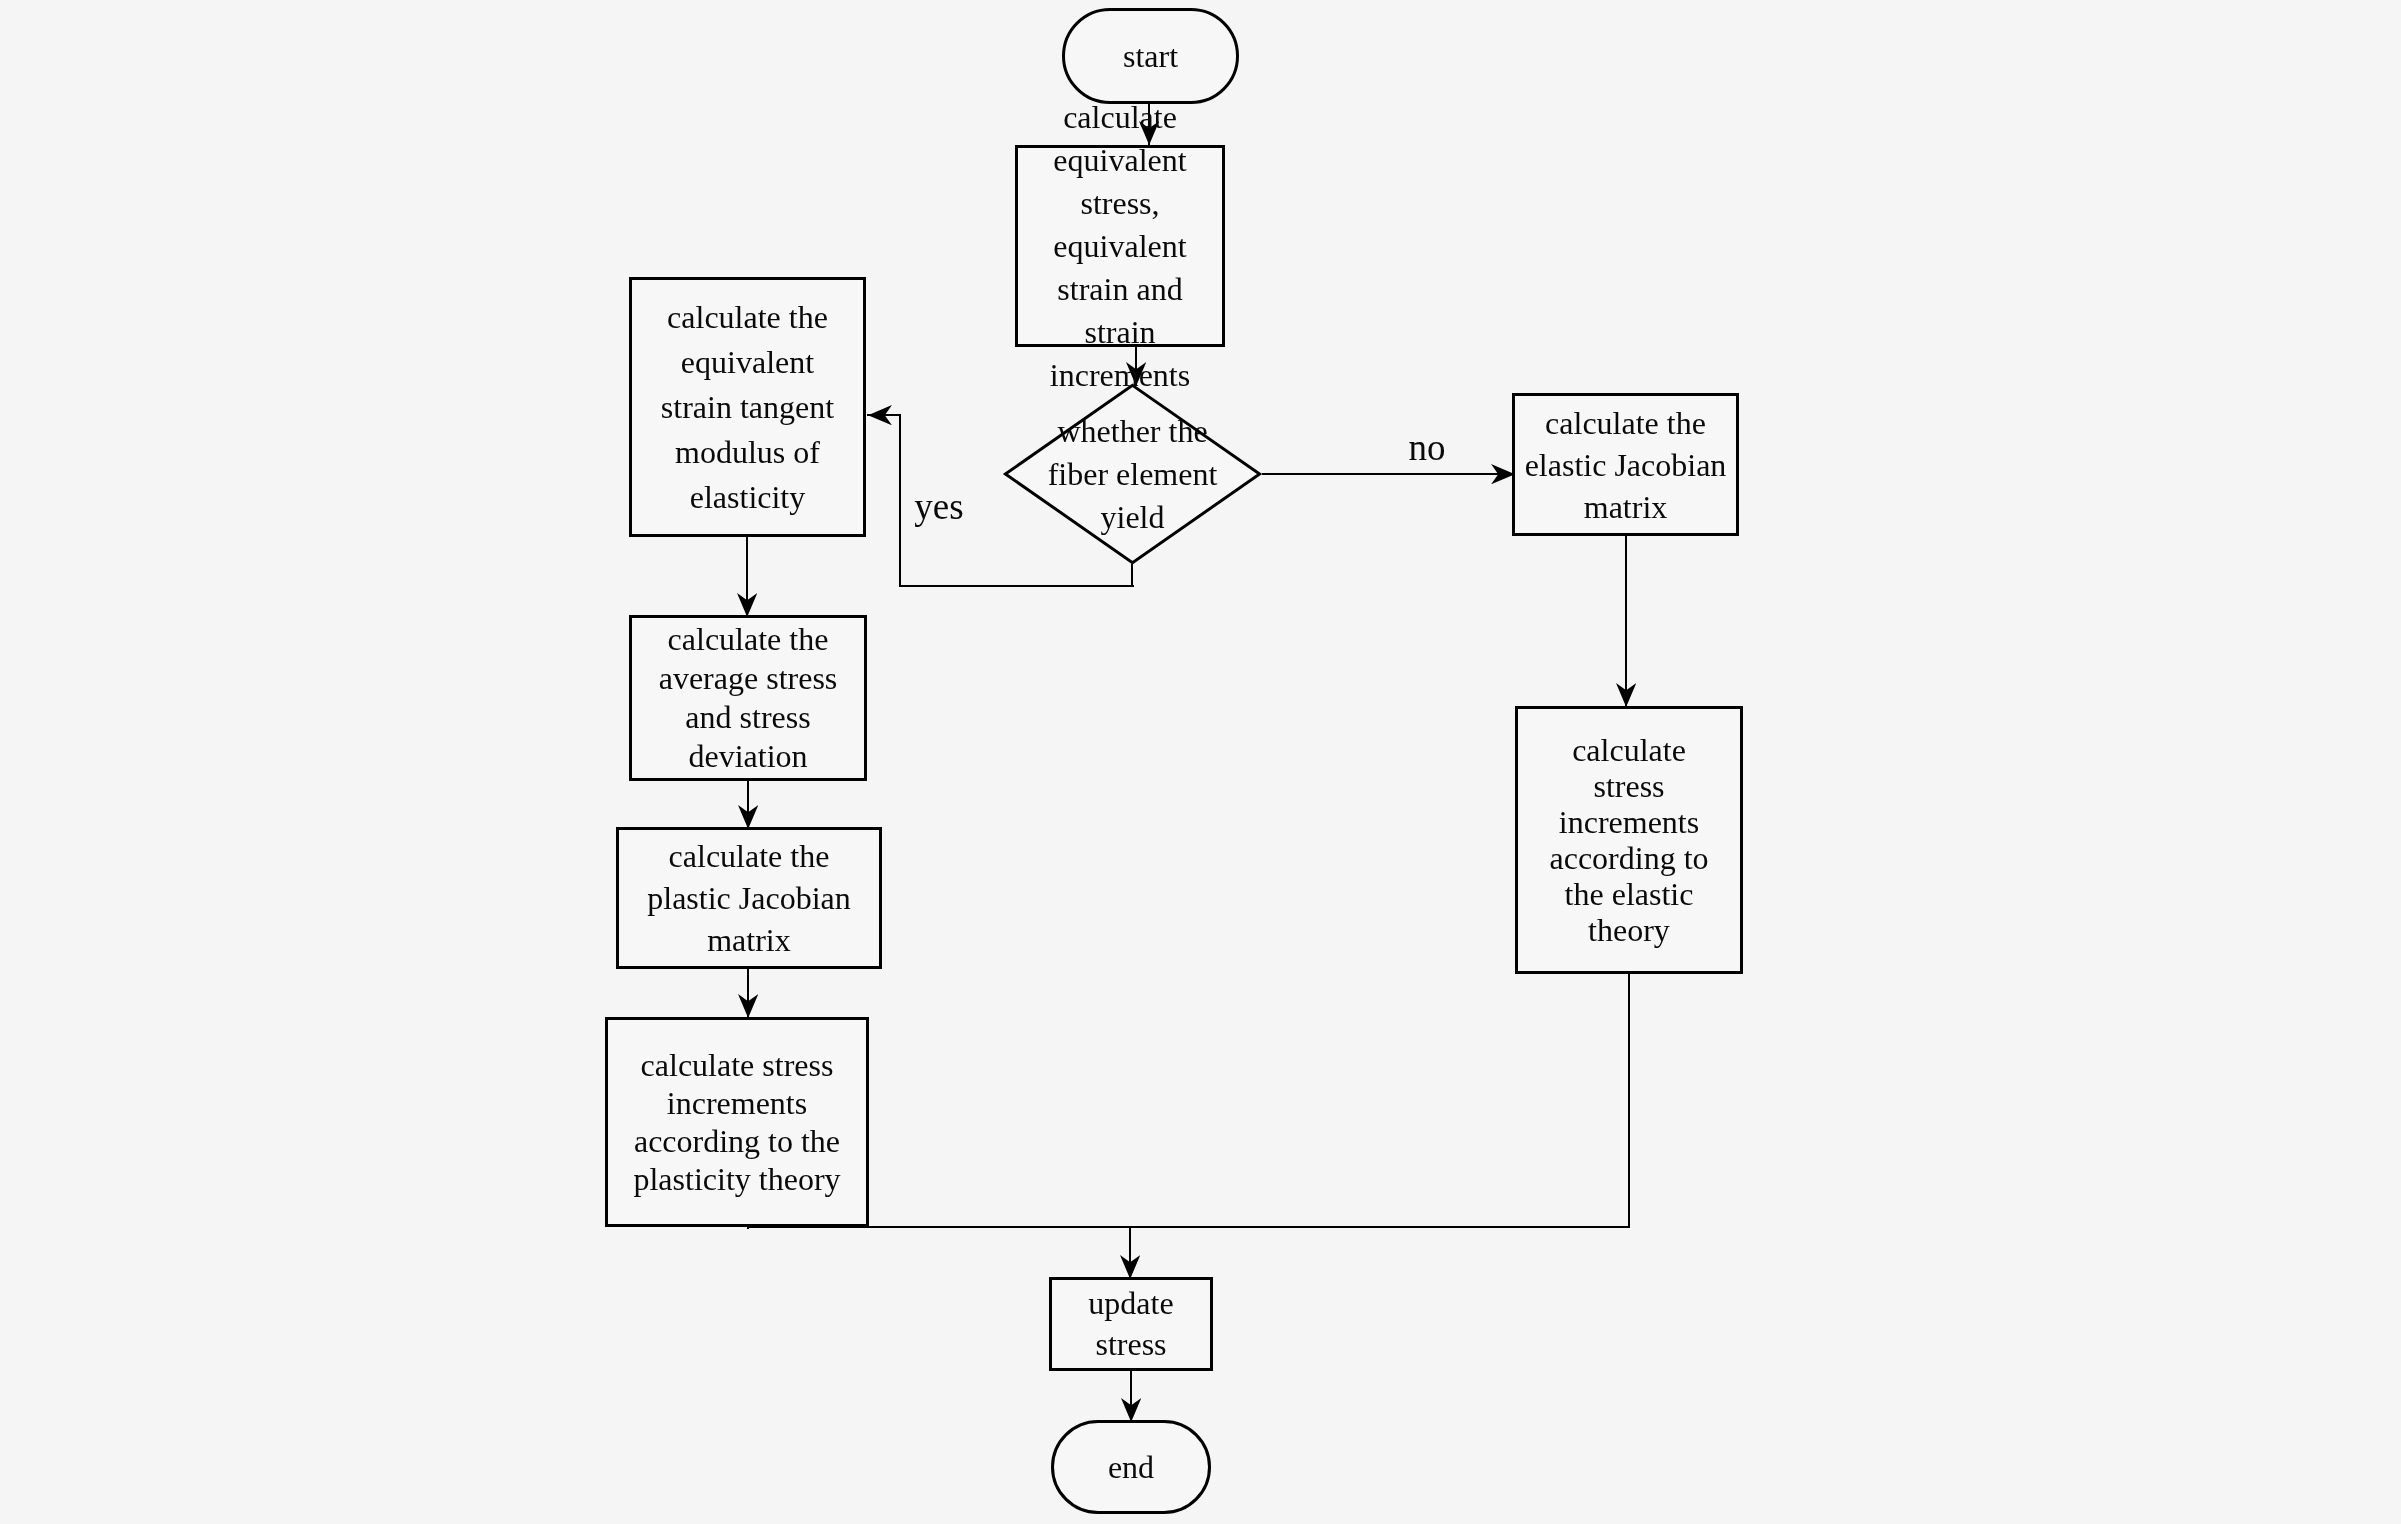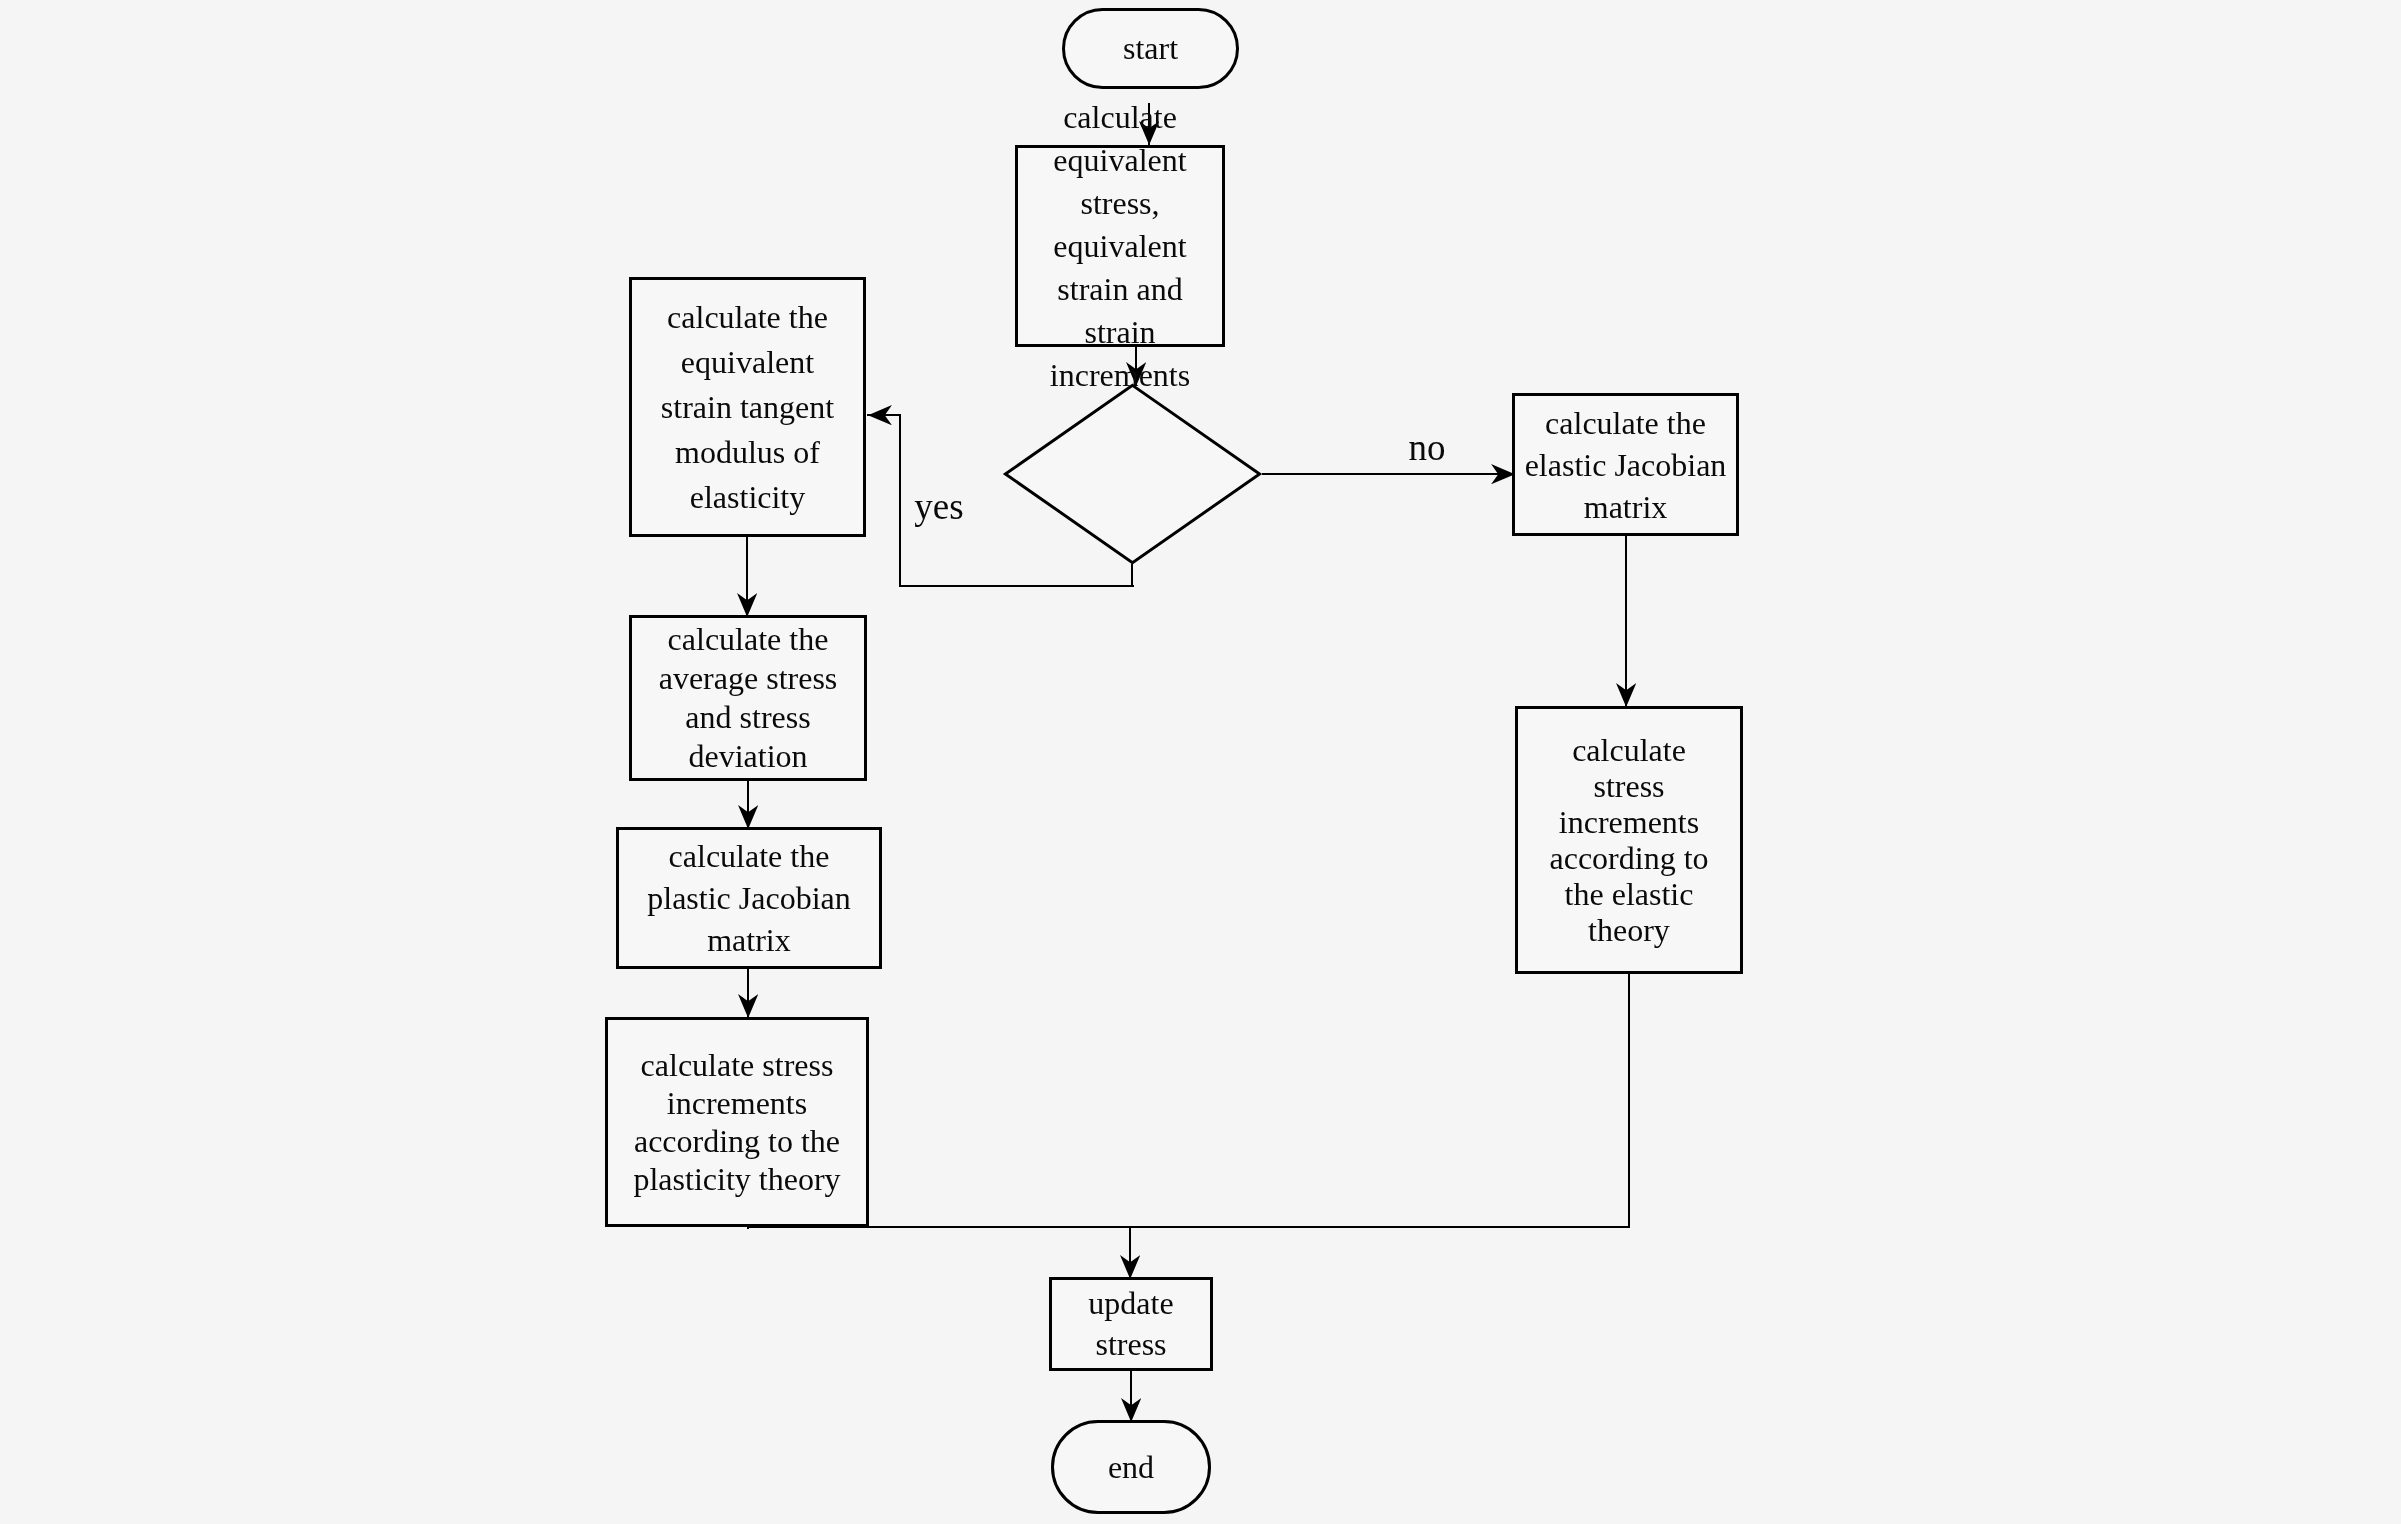--- a/index.html
+++ b/index.html
@@ -92,30 +92,33 @@
   <svg class="ah" style="left:1120px;top:1255px" width="20.3" height="24" viewBox="0 0 34 40">
       <polygon points="0,0 17,12 34,0 17,40" fill="#000"></polygon>
     </svg>
   <svg class="ah" style="left:1121px;top:1398px" width="20.3" height="24" viewBox="0 0 34 40">
       <polygon points="0,0 17,12 34,0 17,40" fill="#000"></polygon>
     </svg>
 
   <span class="elabel" style="left:939px;top:506px">yes</span>
   <span class="elabel" style="left:1427px;top:447px">no</span>
 
-  <div class="node stadium" style="left:1062px;top:8.4px;width:177px;height:81px">start</div>
+  <div class="node stadium" style="left:1062px;top:8.4px;width:177px;height:96px">start</div>
 
   <div class="node" style="left:1015px;top:145px;width:210px;height:202px;--lh:43px">calculate equivalent
 stress, equivalent
 strain and strain
 increments</div>
 
   <svg class="shape" style="left:1002px;top:383px" width="261" height="182" viewBox="0 0 436 305">
     <polygon points="218,4 431,152.5 218,301 5,152.5" fill="#f7f7f7" stroke="#000" stroke-width="5"></polygon>
   </svg>
+  <div class="dlabel" style="left:1002px;top:383px;width:261px;height:182px;--lh:43px">whether the
+fiber element
+yield</div>
 
   <div class="node" style="left:629px;top:277px;width:237px;height:260px;--lh:45px">calculate the
 equivalent
 strain tangent
 modulus of
 elasticity</div>
 
   <div class="node" style="left:629px;top:615px;width:238px;height:166px;--lh:39px">calculate the
 average stress
 and stress

